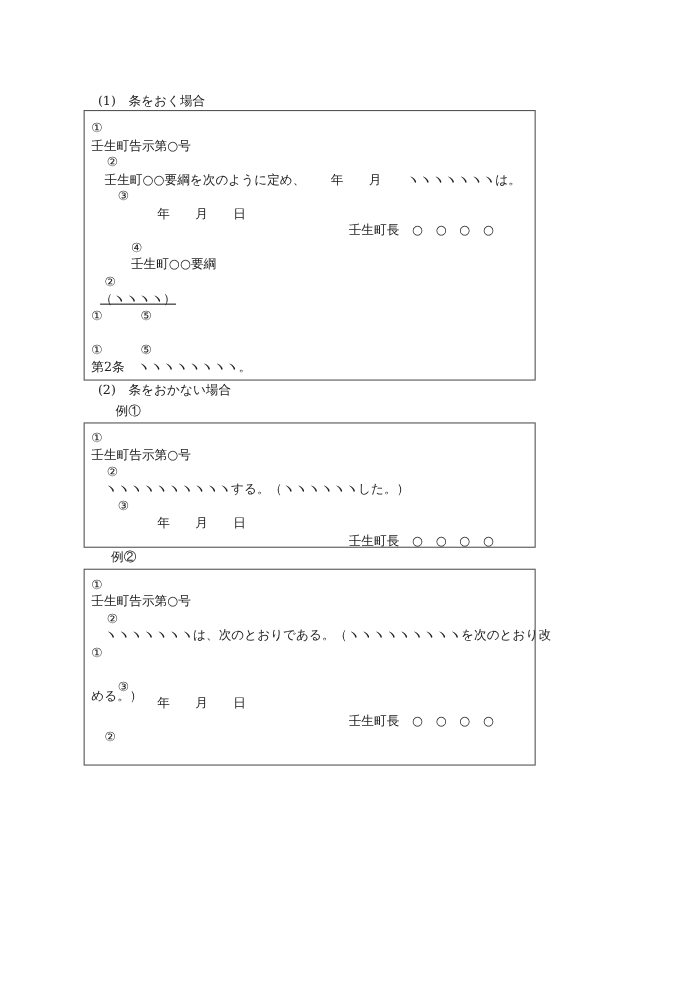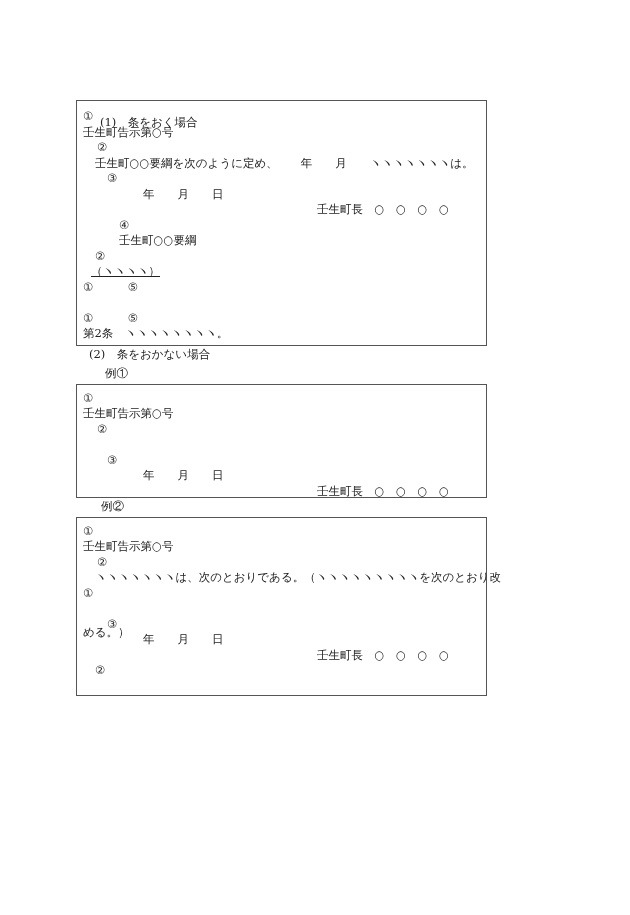--- a/index.html
+++ b/index.html
@@ -5,21 +5,21 @@
   html, body { margin:0; padding:0; background:#ffffff; }
   body { width:630px; height:915px; position:relative; overflow:hidden;
          font-family: "DejaVu Serif", "Liberation Serif", serif; color:#222; font-size:11.5px; }
   .abs { position:absolute; white-space:pre; line-height:15px; }
   .box { position:absolute; border:1px solid #555; box-sizing:border-box; }
   .ln { position:absolute; white-space:pre; line-height:15px; }
 </style>
 </head>
 <body>
 
-<div class="abs" style="left:100px;top:84px;margin-top:31px;">(1)　条をおく場合</div>
+<div class="abs" style="left:89px;top:84px;">(1)　条をおく場合</div>
 <div class="box" id="box1" style="left:76px;top:100px;width:411px;height:246px;">
     <div class="ln" style="left: 6px; top: 8px;">①</div>
     <div class="ln" style="left: 6px; top: 24px;">壬生町告示第○号</div>
     <div class="ln" style="left: 20px; top: 39px;">②</div>
     <div class="ln" style="left: 18px; top: 55px;">壬生町○○要綱を次のように定め、　　年　　月　　ヽヽヽヽヽヽヽは。</div>
     <div class="ln" style="left: 30px; top: 70px;">③</div>
     <div class="ln" style="left: 66px; top: 86px;">年　　月　　日</div>
     <div class="ln" style="left: 240px; top: 101px;">壬生町長　○　○　○　○</div>
     <div class="ln" style="left: 42px; top: 117px;">④</div>
     <div class="ln" style="left: 42px; top: 132px;">壬生町○○要綱</div>
@@ -29,20 +29,21 @@
     <div class="ln" style="left: 6px; top: 210px;">①　　　⑤</div>
     <div class="ln" style="left: 6px; top: 225px;">第2条　ヽヽヽヽヽヽヽヽ。</div>
   </div>
 
 <div class="abs" style="left:89px;top:347px;">(2)　条をおかない場合</div>
 <div class="abs" style="left:105px;top:366px;">例①</div>
 <div class="box" id="box2" style="left:76px;top:384px;width:411px;height:114px;">
     <div class="ln" style="left: 6px; top: 6px;">①</div>
     <div class="ln" style="left: 6px; top: 21px;">壬生町告示第○号</div>
     <div class="ln" style="left: 20px; top: 37px;">②</div>
+    <div class="ln" style="left: 18px; top: 52px;">ヽヽヽヽヽヽヽヽヽヽする。（ヽヽヽヽヽヽした。）</div>
     <div class="ln" style="left: 30px; top: 68px;">③</div>
     <div class="ln" style="left: 66px; top: 83px;">年　　月　　日</div>
     <div class="ln" style="left: 240px; top: 99px;">壬生町長　○　○　○　○</div>
   </div>
 
 <div class="abs" style="left:101px;top:499px;">例②</div>
 <div class="box" id="box3" style="left:76px;top:517px;width:411px;height:179px;">
     <div class="ln" style="left: 6px; top: 6px;">①</div>
     <div class="ln" style="left: 6px; top: 21px;">壬生町告示第○号</div>
     <div class="ln" style="left: 20px; top: 37px;">②</div>

